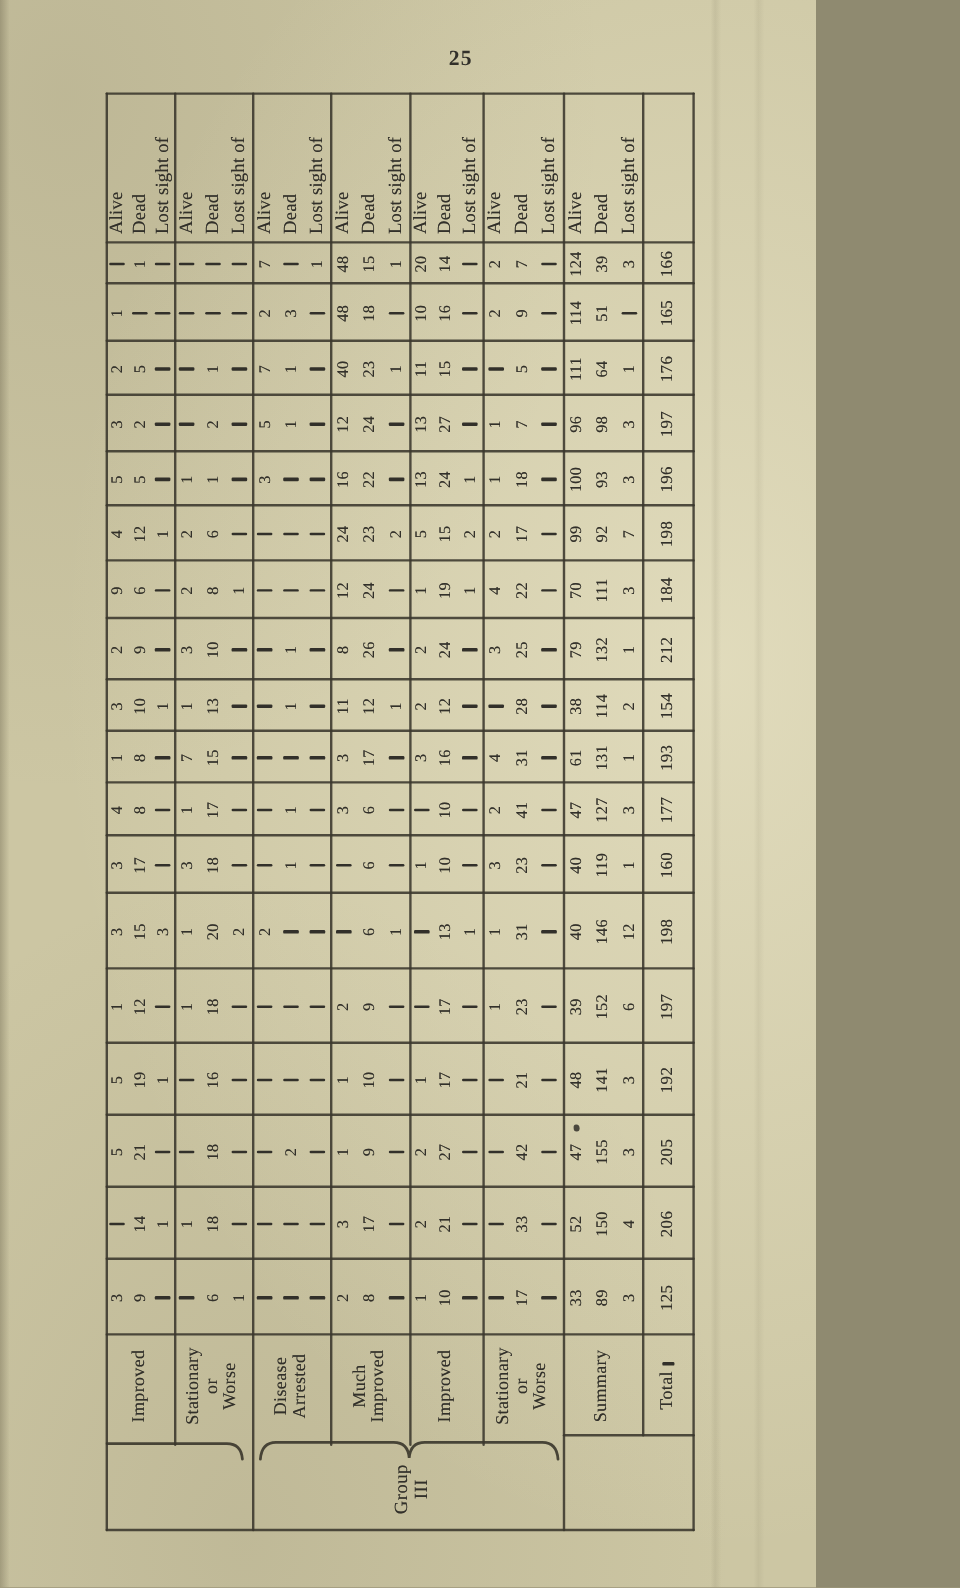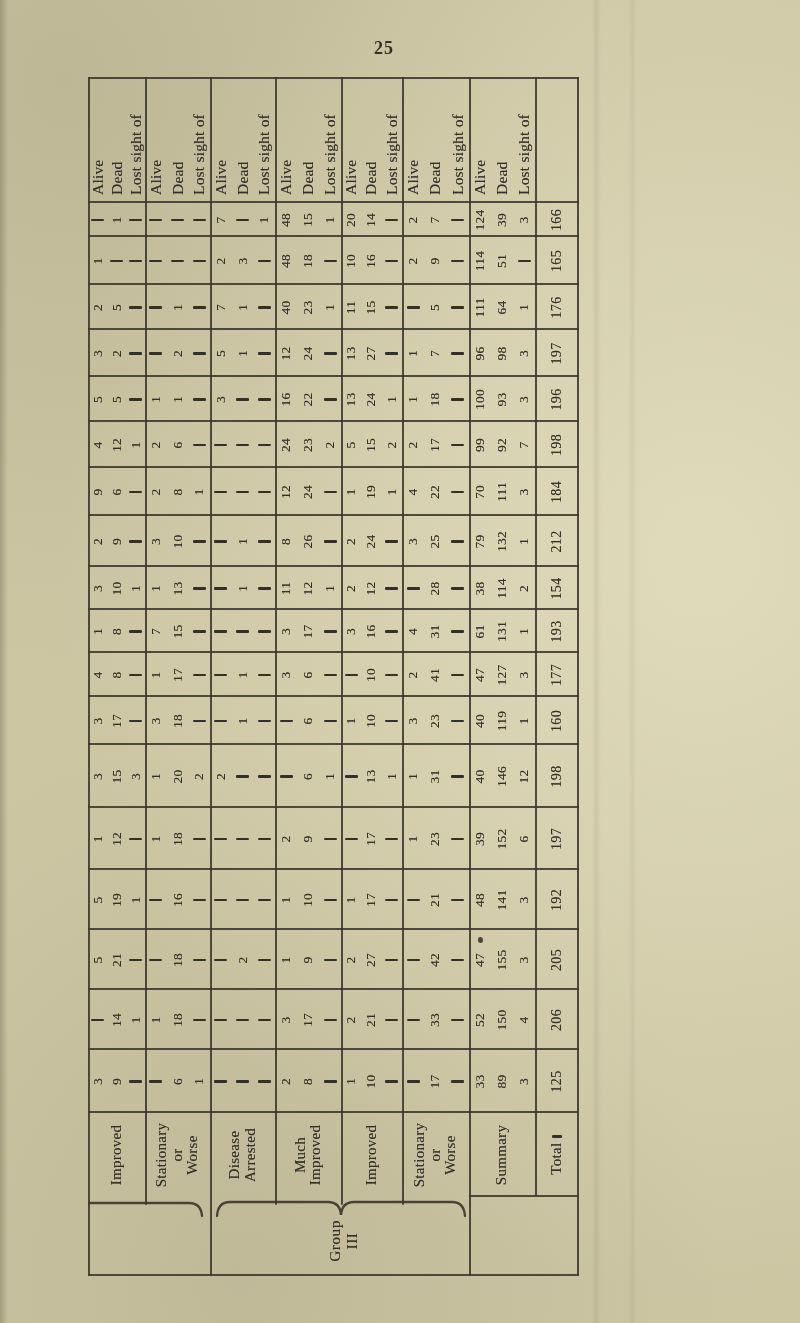--- a/index.html
+++ b/index.html
@@ -1,17 +1,17 @@
 <!DOCTYPE html>
 <html style="--ink: #32302a; --rule: #3a372c;"><head>
 <meta charset="utf-8">
 <style>
   html,body{margin:0;padding:0;background:#8f8a70;overflow:hidden;}
   #page{
-    position:relative;width:800px;height:1323px;overflow:hidden;
+    position:relative;width:680px;height:1323px;overflow:hidden;
     font-family:"Liberation Serif","DejaVu Serif",serif;
     color:var(--ink,#32302a);
     background:
       linear-gradient(90deg, rgba(104,97,73,.38) 0px, rgba(104,97,73,0) 8px),
       linear-gradient(90deg, rgba(0,0,0,0) 592px, rgba(90,84,62,.10) 596px, rgba(0,0,0,0) 601px),
       linear-gradient(90deg, rgba(0,0,0,0) 628px, rgba(90,84,62,.08) 632px, rgba(0,0,0,0) 637px),
       radial-gradient(130% 90% at 88% 42%, rgba(241,236,208,.55), rgba(241,236,208,0) 62%),
       radial-gradient(120% 80% at 8% 6%, rgba(120,112,86,.17), rgba(120,112,86,0) 55%),
       radial-gradient(100% 70% at 30% 97%, rgba(120,112,86,.15), rgba(120,112,86,0) 60%),
       #ccc6a3;

